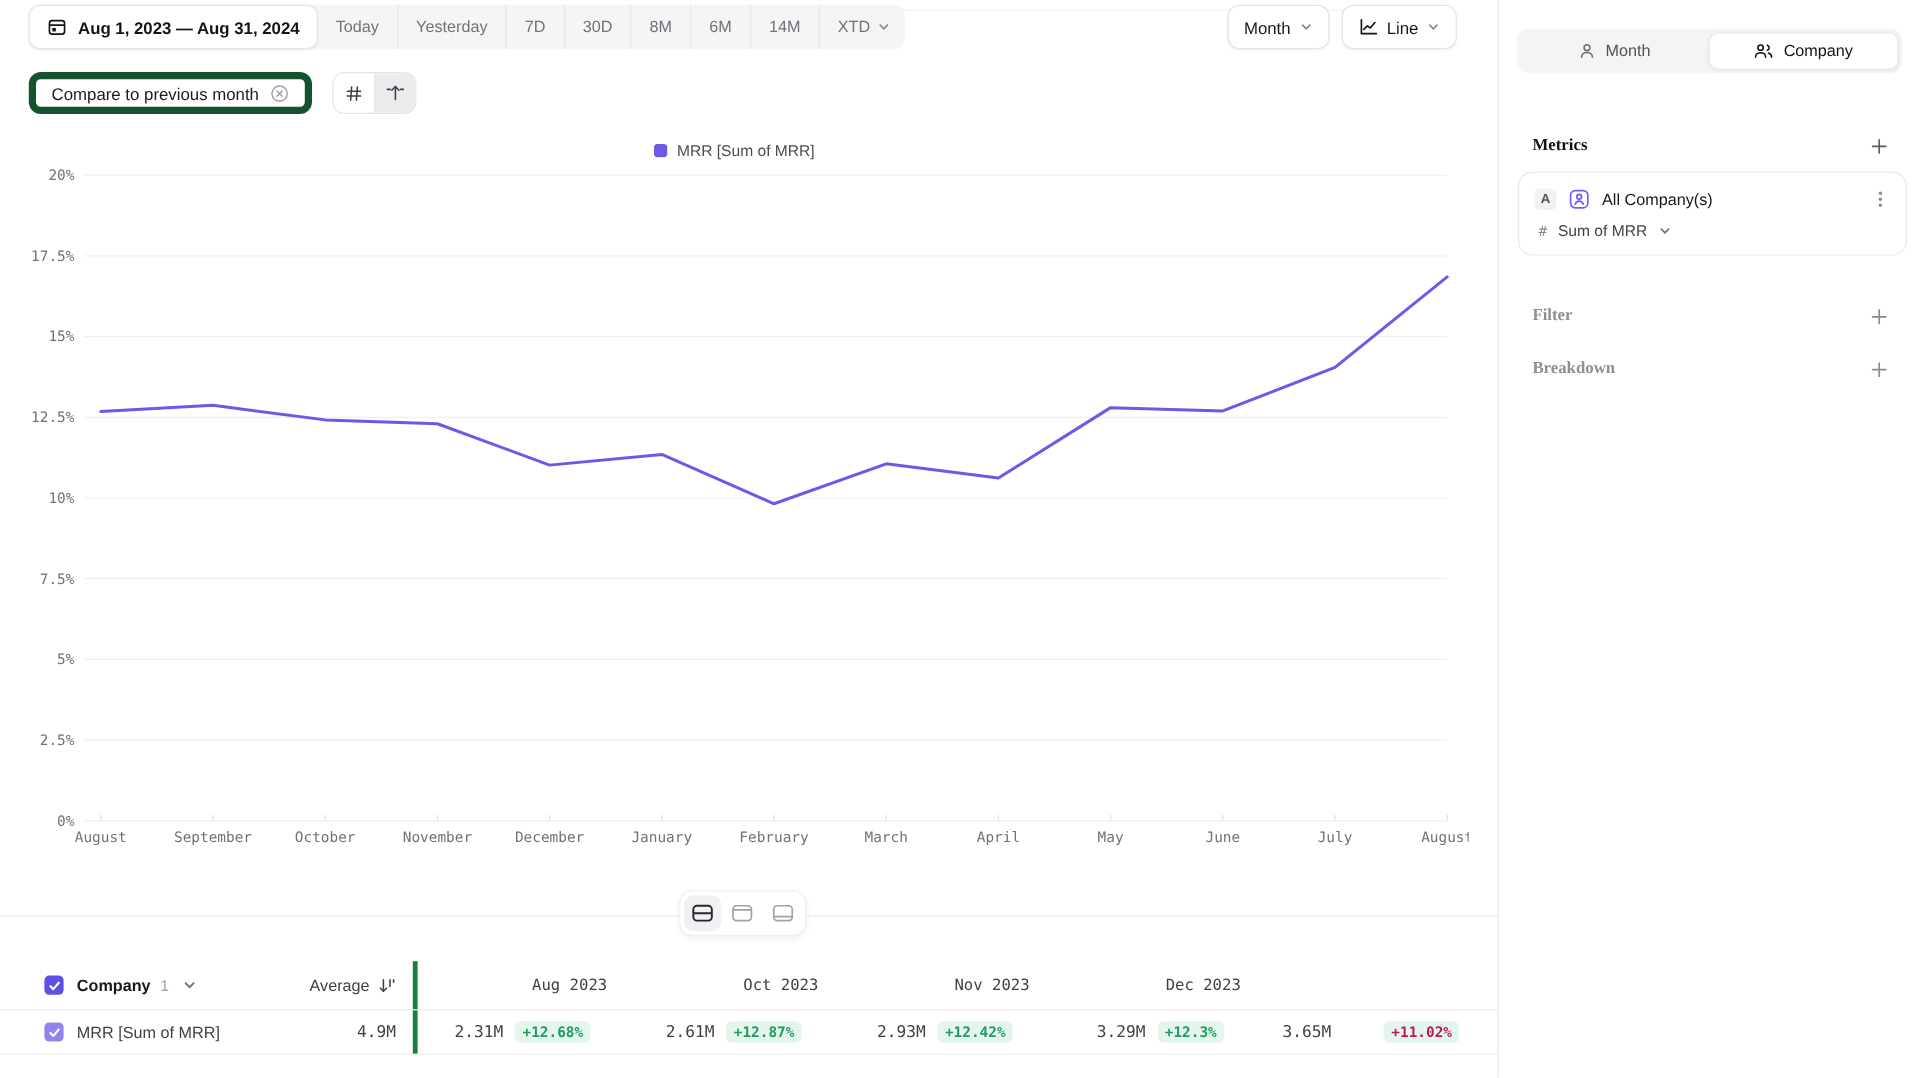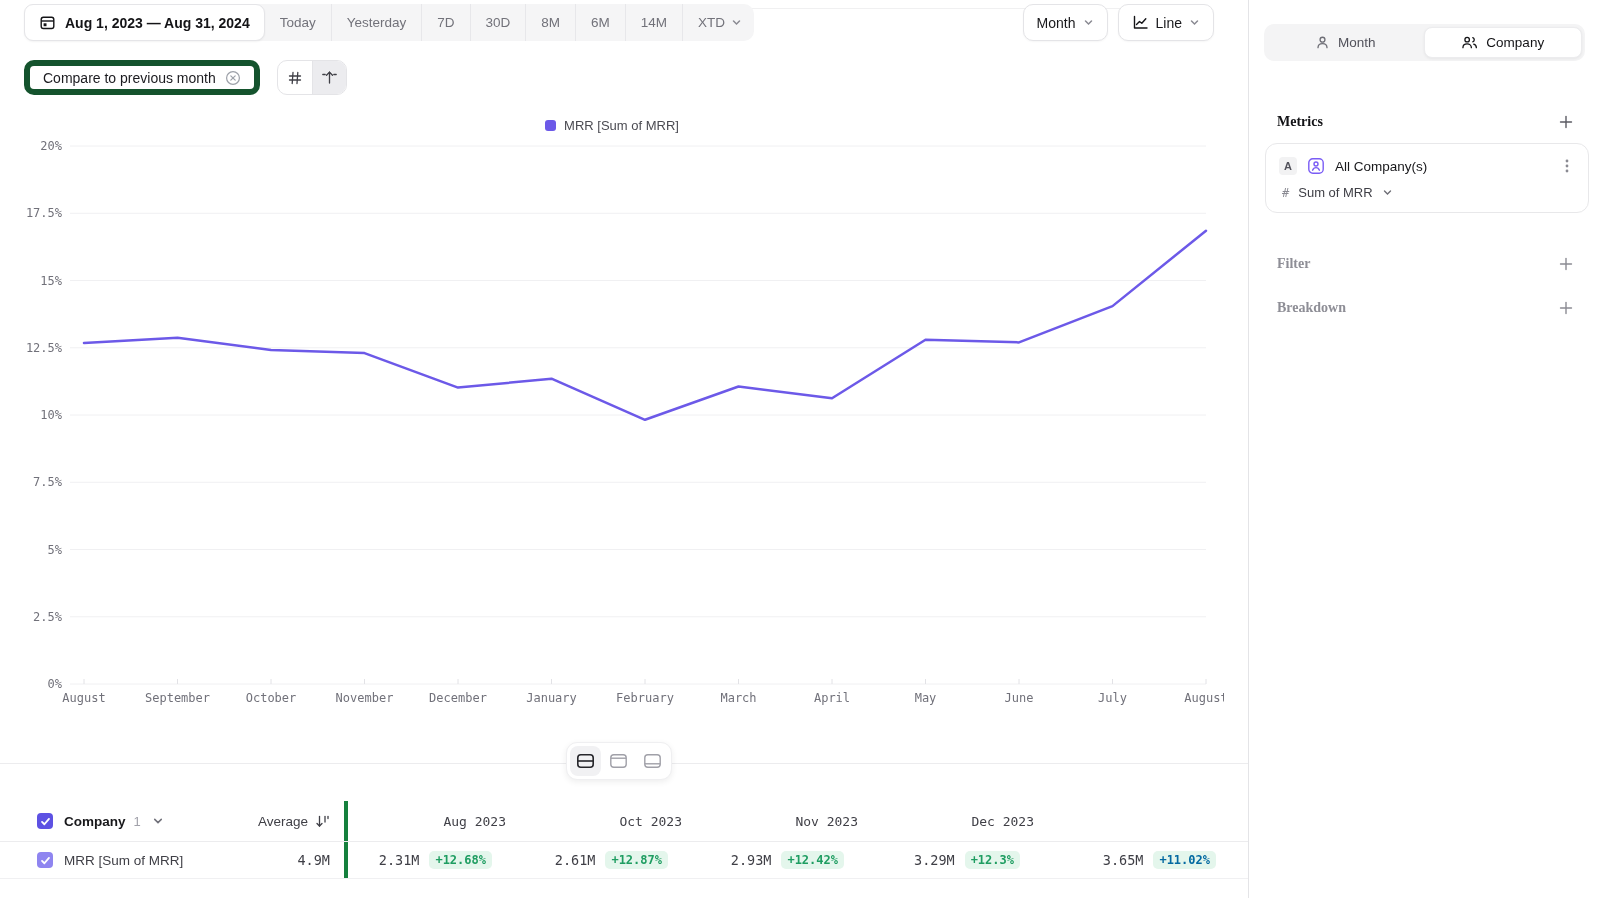--- a/index.html
+++ b/index.html
@@ -327,21 +327,21 @@
           <div class="tc tc-month">
             <span class="mono num">2.93M</span>
             <span class="mono delta-badge" style="background: rgb(228, 246, 236); color: rgb(30, 157, 97);">+12.42%</span>
           </div>
           <div class="tc tc-month">
             <span class="mono num">3.29M</span>
             <span class="mono delta-badge" style="background: rgb(228, 246, 236); color: rgb(30, 157, 97);">+12.3%</span>
           </div>
           <div class="tc tc-month">
             <span class="mono num">3.65M</span>
-            <span class="mono delta-badge" style="background: rgb(228, 246, 236); color: #0369a1;">+11.02%</span>
+            <span class="mono delta-badge" style="background: rgb(228, 246, 236); color: #be185d; margin-left: 34px;">+11.02%</span>
           </div>
         </div>
       </div>
   </div>
 </div>
 
 <div class="v-divider"></div>
 
 <div class="sidebar">
   <div class="side-tabs">

